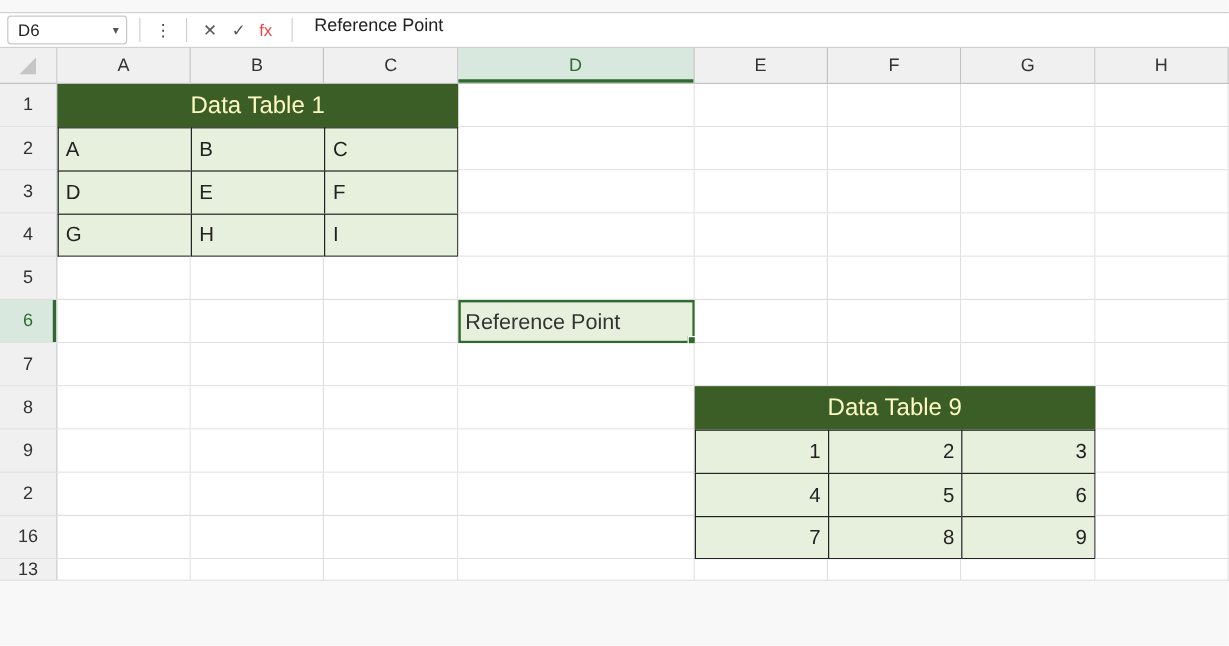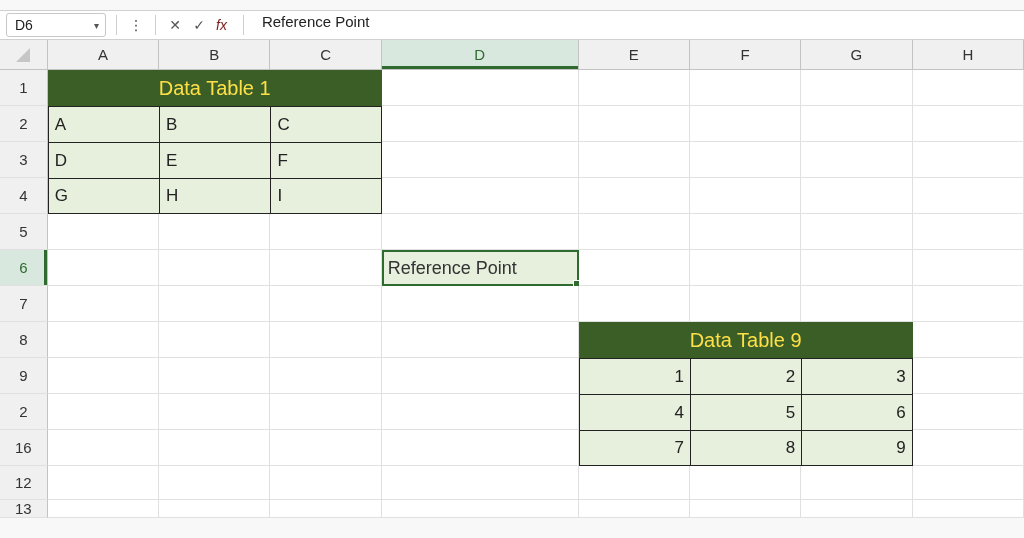--- a/index.html
+++ b/index.html
@@ -57,22 +57,21 @@
     font-size: 14px;
     padding: 0 2px;
   }
   .fb-btn {
     color: #555;
     font-size: 14px;
     width: 18px;
     text-align: center;
   }
   .fx-label {
-    font-style: italic;
-    color: #7f1d1d;
+    color: #ef4444;
     font-size: 14px;
     padding: 0 6px 0 2px;
   }
   .formula-input {
     flex: 1;
     height: 24px;
     border: none;
     background: #fff;
     padding: 0 8px;
     font-size: 15px;
@@ -143,21 +142,21 @@
   
   .wA,.wB,.wC { width: 112px; }
   .wD { width: 198px; }
   .wE,.wF,.wG,.wH { width: 112px; }
   .rH { height: 36px; }
   .rHs { height: 34px; } 
 
   
   .title-cell {
     background: #3b5d26;
-    color: #fde047;
+    color: #fef9c3;
     font-size: 20px;
     justify-content: center;
     border: 1px solid #3b5d26;
     border-bottom: 1px solid #3b5d26;
   }
   .title-span3 { width: 336px; } 
   .title-span3b { width: 336px; } 
   .tcell {
     background: #e6f0dc;
     border: 1px solid #222;
@@ -345,31 +344,20 @@
     <div class="cell wA"></div>
     <div class="cell wB"></div>
     <div class="cell wC"></div>
     <div class="cell wD"></div>
     <div class="cell wE tcell right last-row">7</div>
     <div class="cell wF tcell right last-row">8</div>
     <div class="cell wG tcell right last-col last-row">9</div>
     <div class="cell wH"></div>
   </div>
 
-  <div class="row rHs">
-    <div class="row-hdr rHs">12</div>
-    <div class="cell wA"></div>
-    <div class="cell wB"></div>
-    <div class="cell wC"></div>
-    <div class="cell wD"></div>
-    <div class="cell wE"></div>
-    <div class="cell wF"></div>
-    <div class="cell wG"></div>
-    <div class="cell wH"></div>
-  </div>
 
   <div class="row" style="height:18px">
     <div class="row-hdr" style="height:18px">13</div>
     <div class="cell wA"></div>
     <div class="cell wB"></div>
     <div class="cell wC"></div>
     <div class="cell wD"></div>
     <div class="cell wE"></div>
     <div class="cell wF"></div>
     <div class="cell wG"></div>

